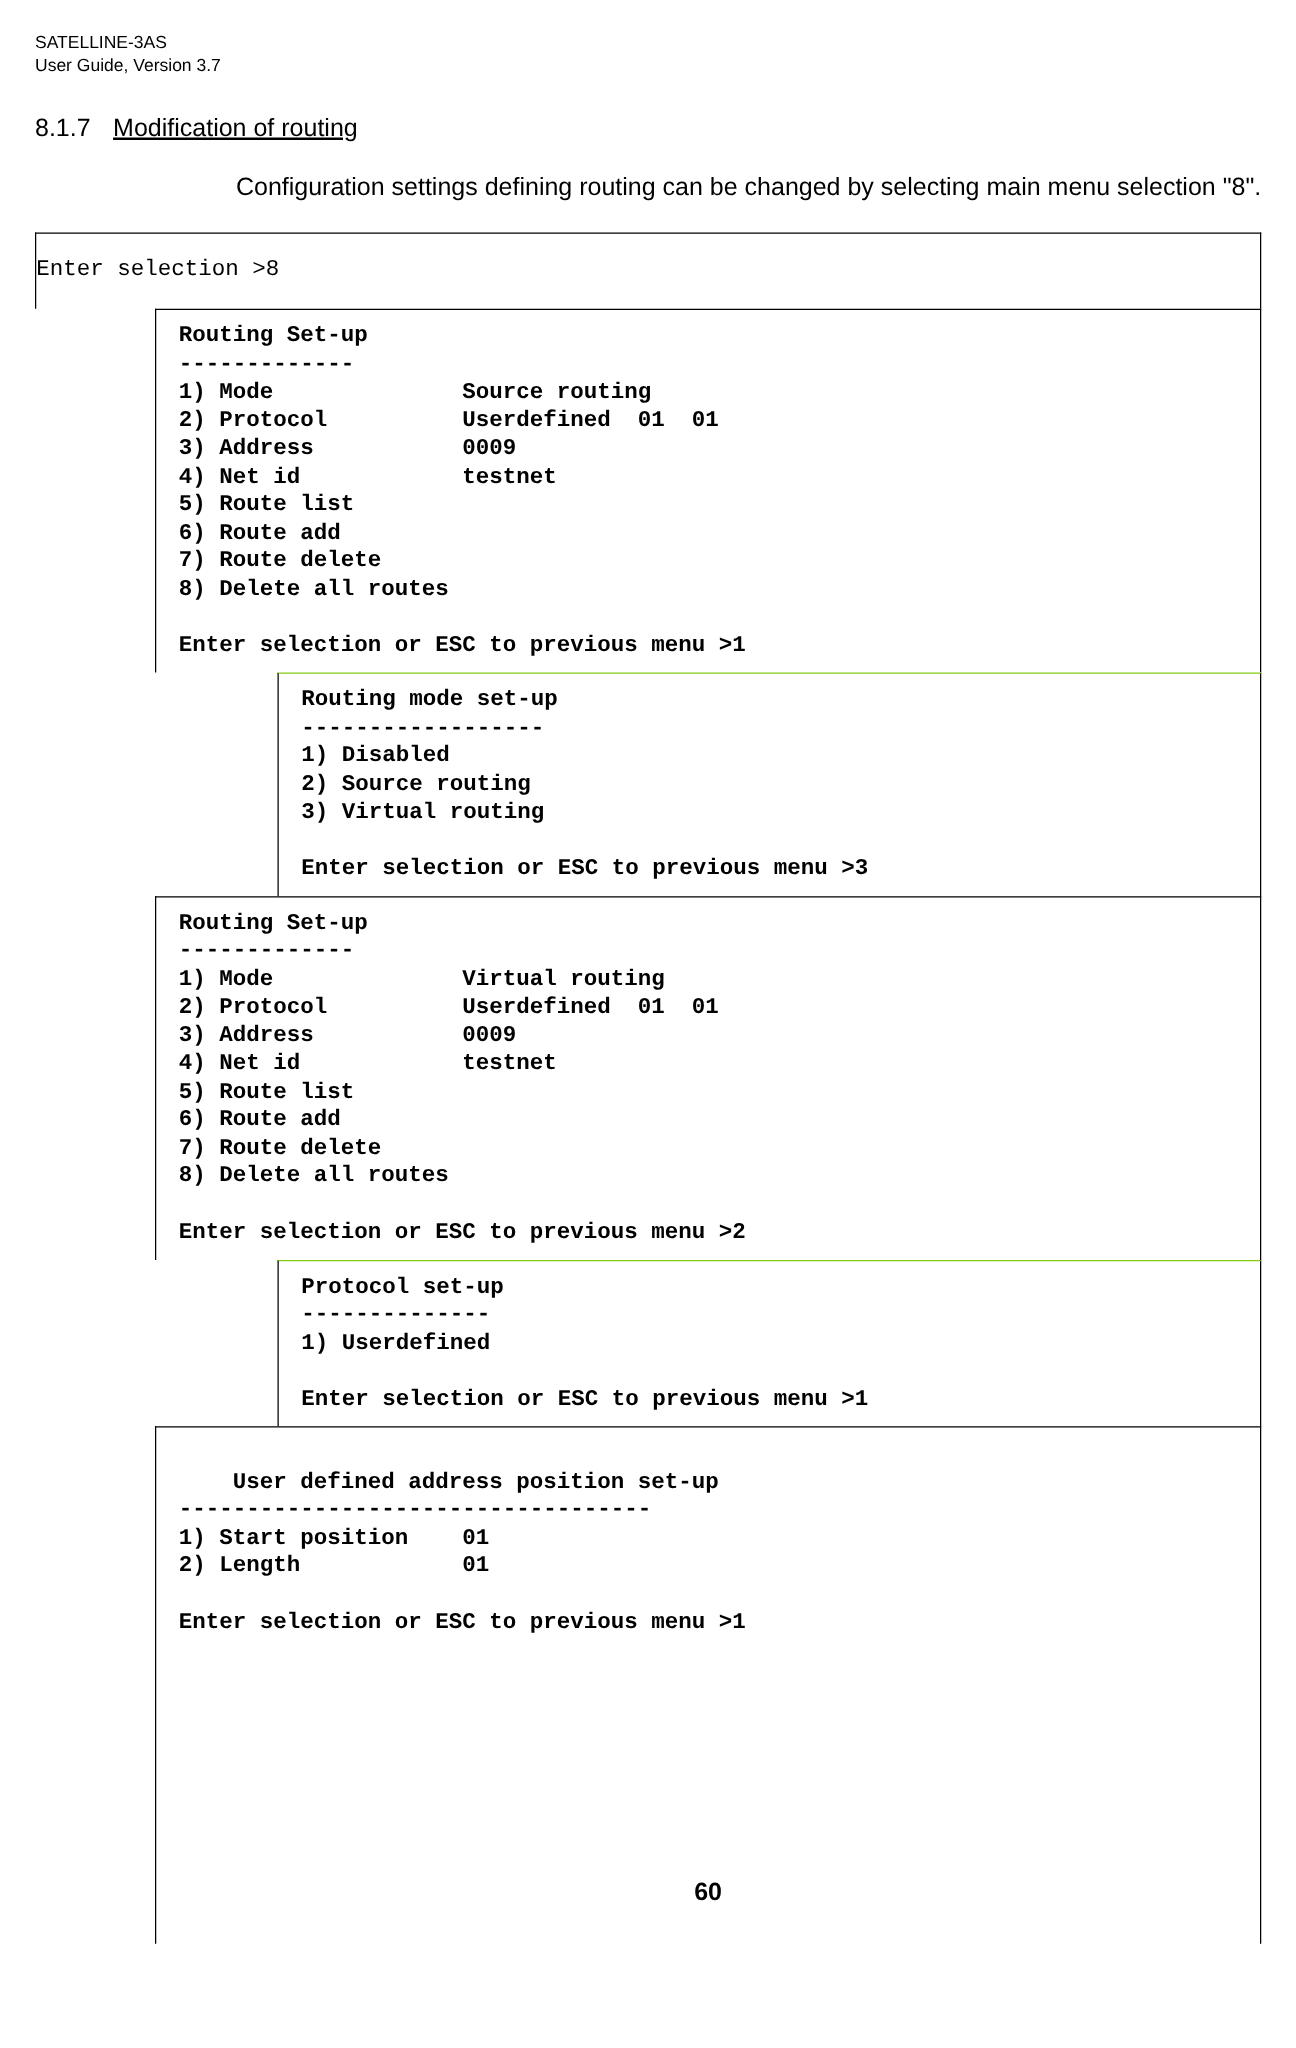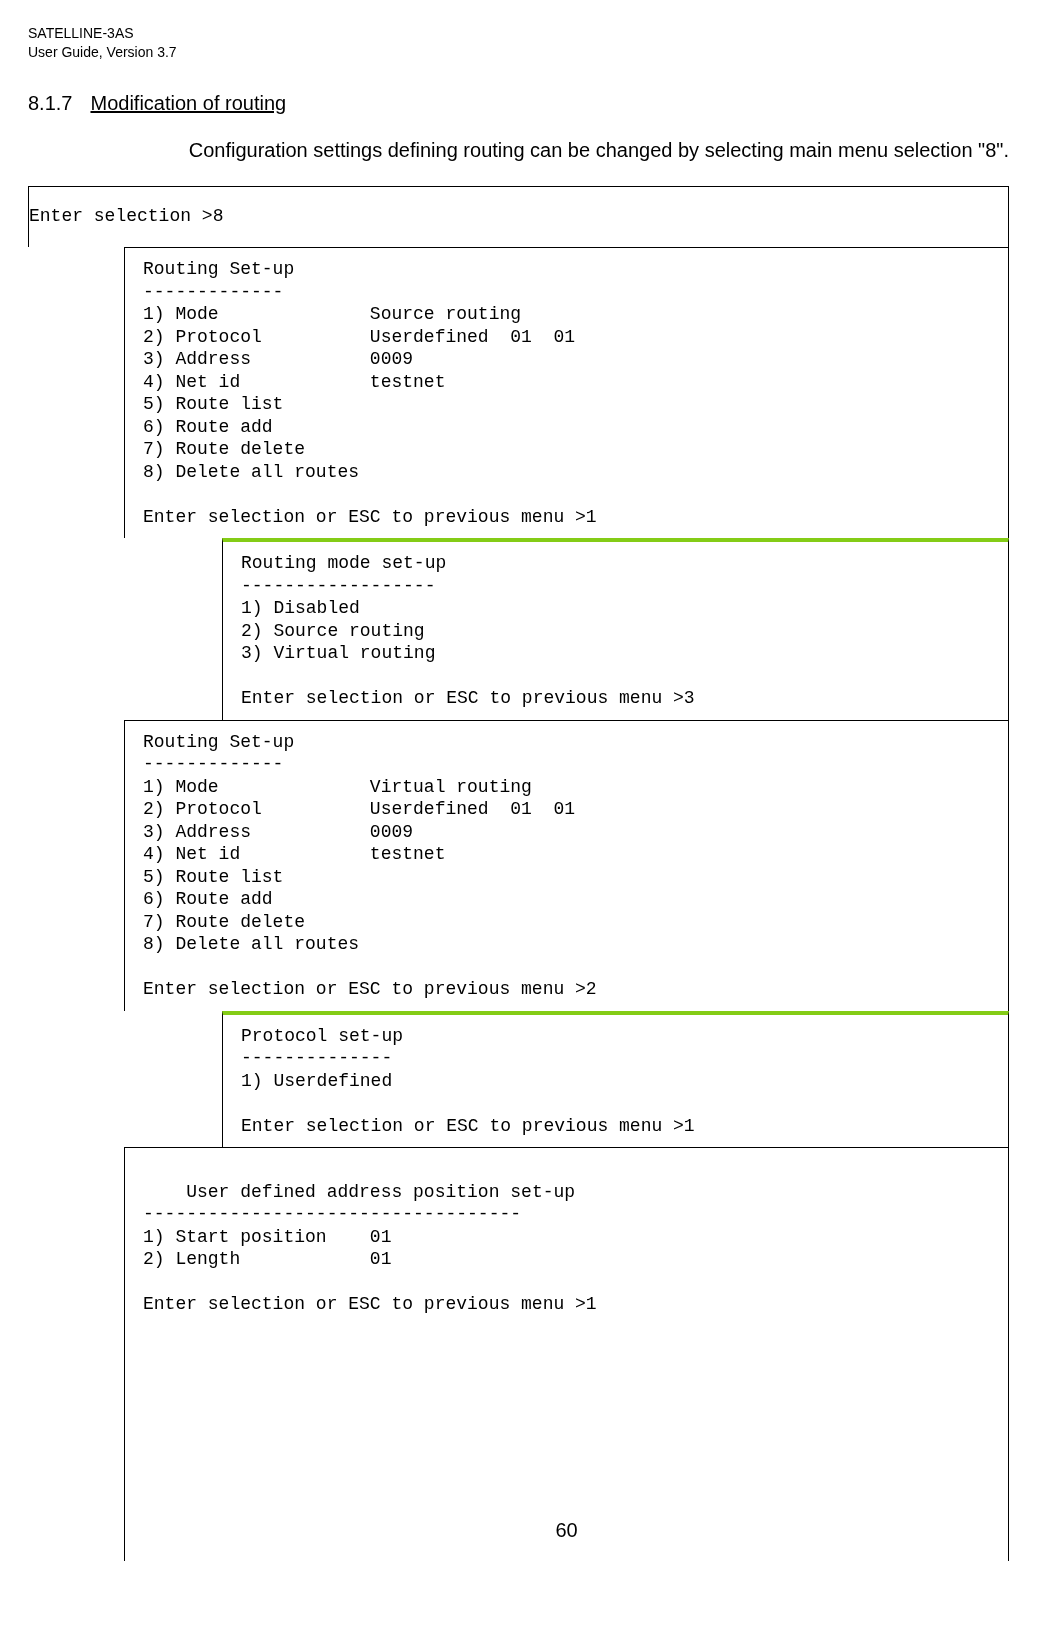--- a/index.html
+++ b/index.html
@@ -31,43 +31,43 @@
       font-family: 'Courier New', monospace;
       font-size: 18px;
       white-space: pre;
       line-height: 1.25;
     }
     .box1 {
       border: 1px solid #000;
       border-bottom: none;
       padding: 18px 0 20px;
     }
-    .stack { margin-left: 96px; }
+    .stack { margin-left: 96px; font-weight: bold; }
     .box-a {
       border: 1px solid #000;
       border-bottom: none;
       padding: 10px 18px 10px 18px;
     }
     .box-b {
       border: 1px solid #000;
-      border-top: 4px solid #84cc16;
+      border-top: 1px solid #84cc16;
       border-bottom: none;
       margin-left: 98px;
       padding: 10px 18px 10px 18px;
     }
     .box-last {
       border: 1px solid #000;
       border-bottom: none;
       border-left: 1px solid #000;
       padding: 10px 18px 200px 18px;
       position: relative;
     }
     .pagenum {
       position: absolute;
-      bottom: 18px;
+      bottom: 28px;
       left: 50%;
       transform: translateX(-50%);
       font-family: 'Century Gothic', 'Futura', Helvetica, Arial, sans-serif;
       font-size: 20px;
     }
   </style>
 </head>
 <body>
 
 <div class="header">

